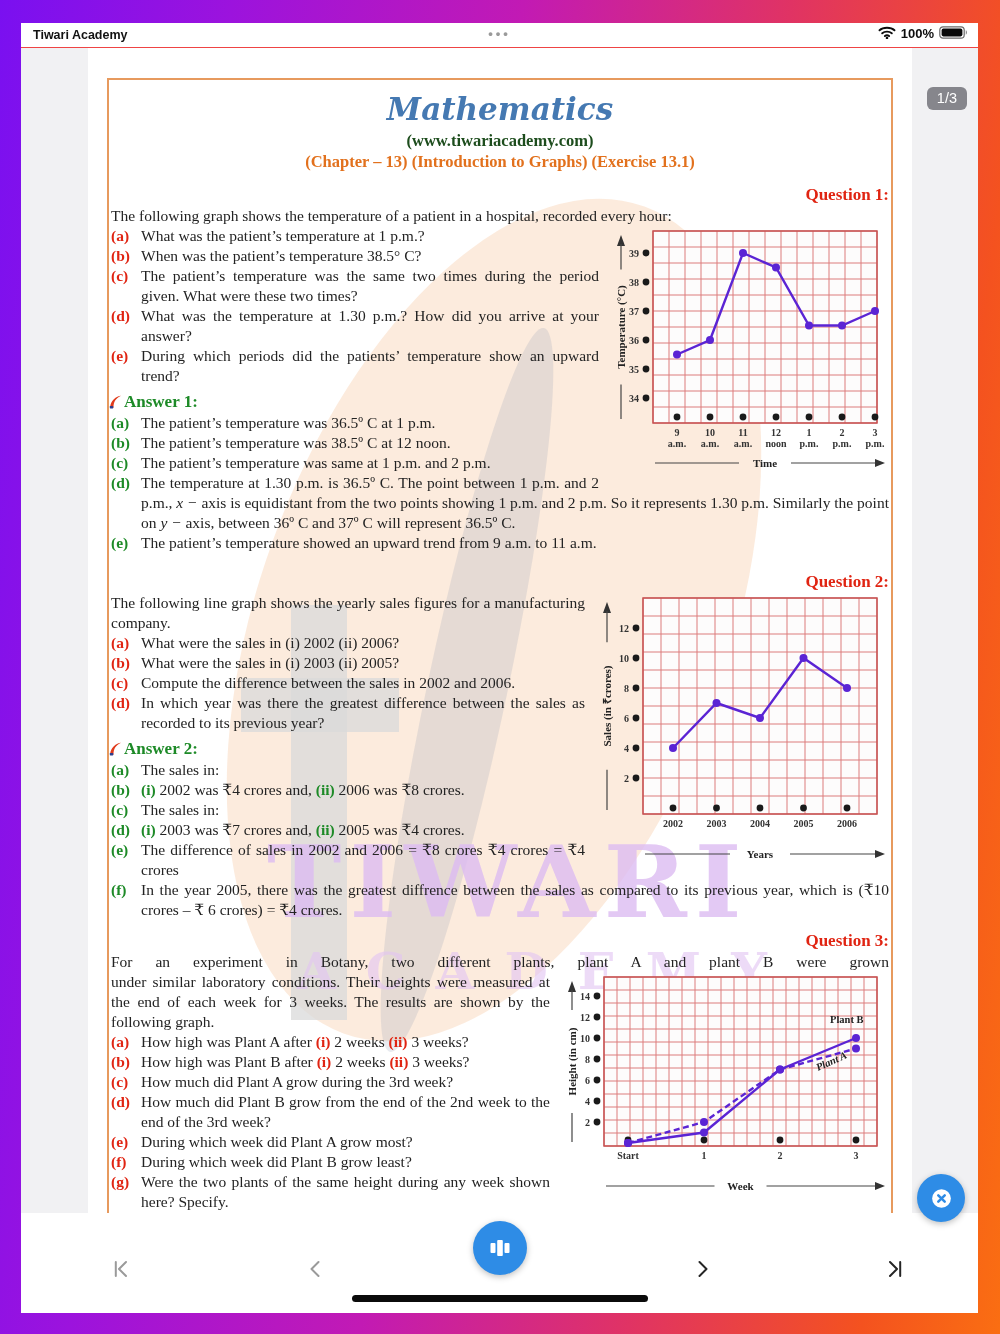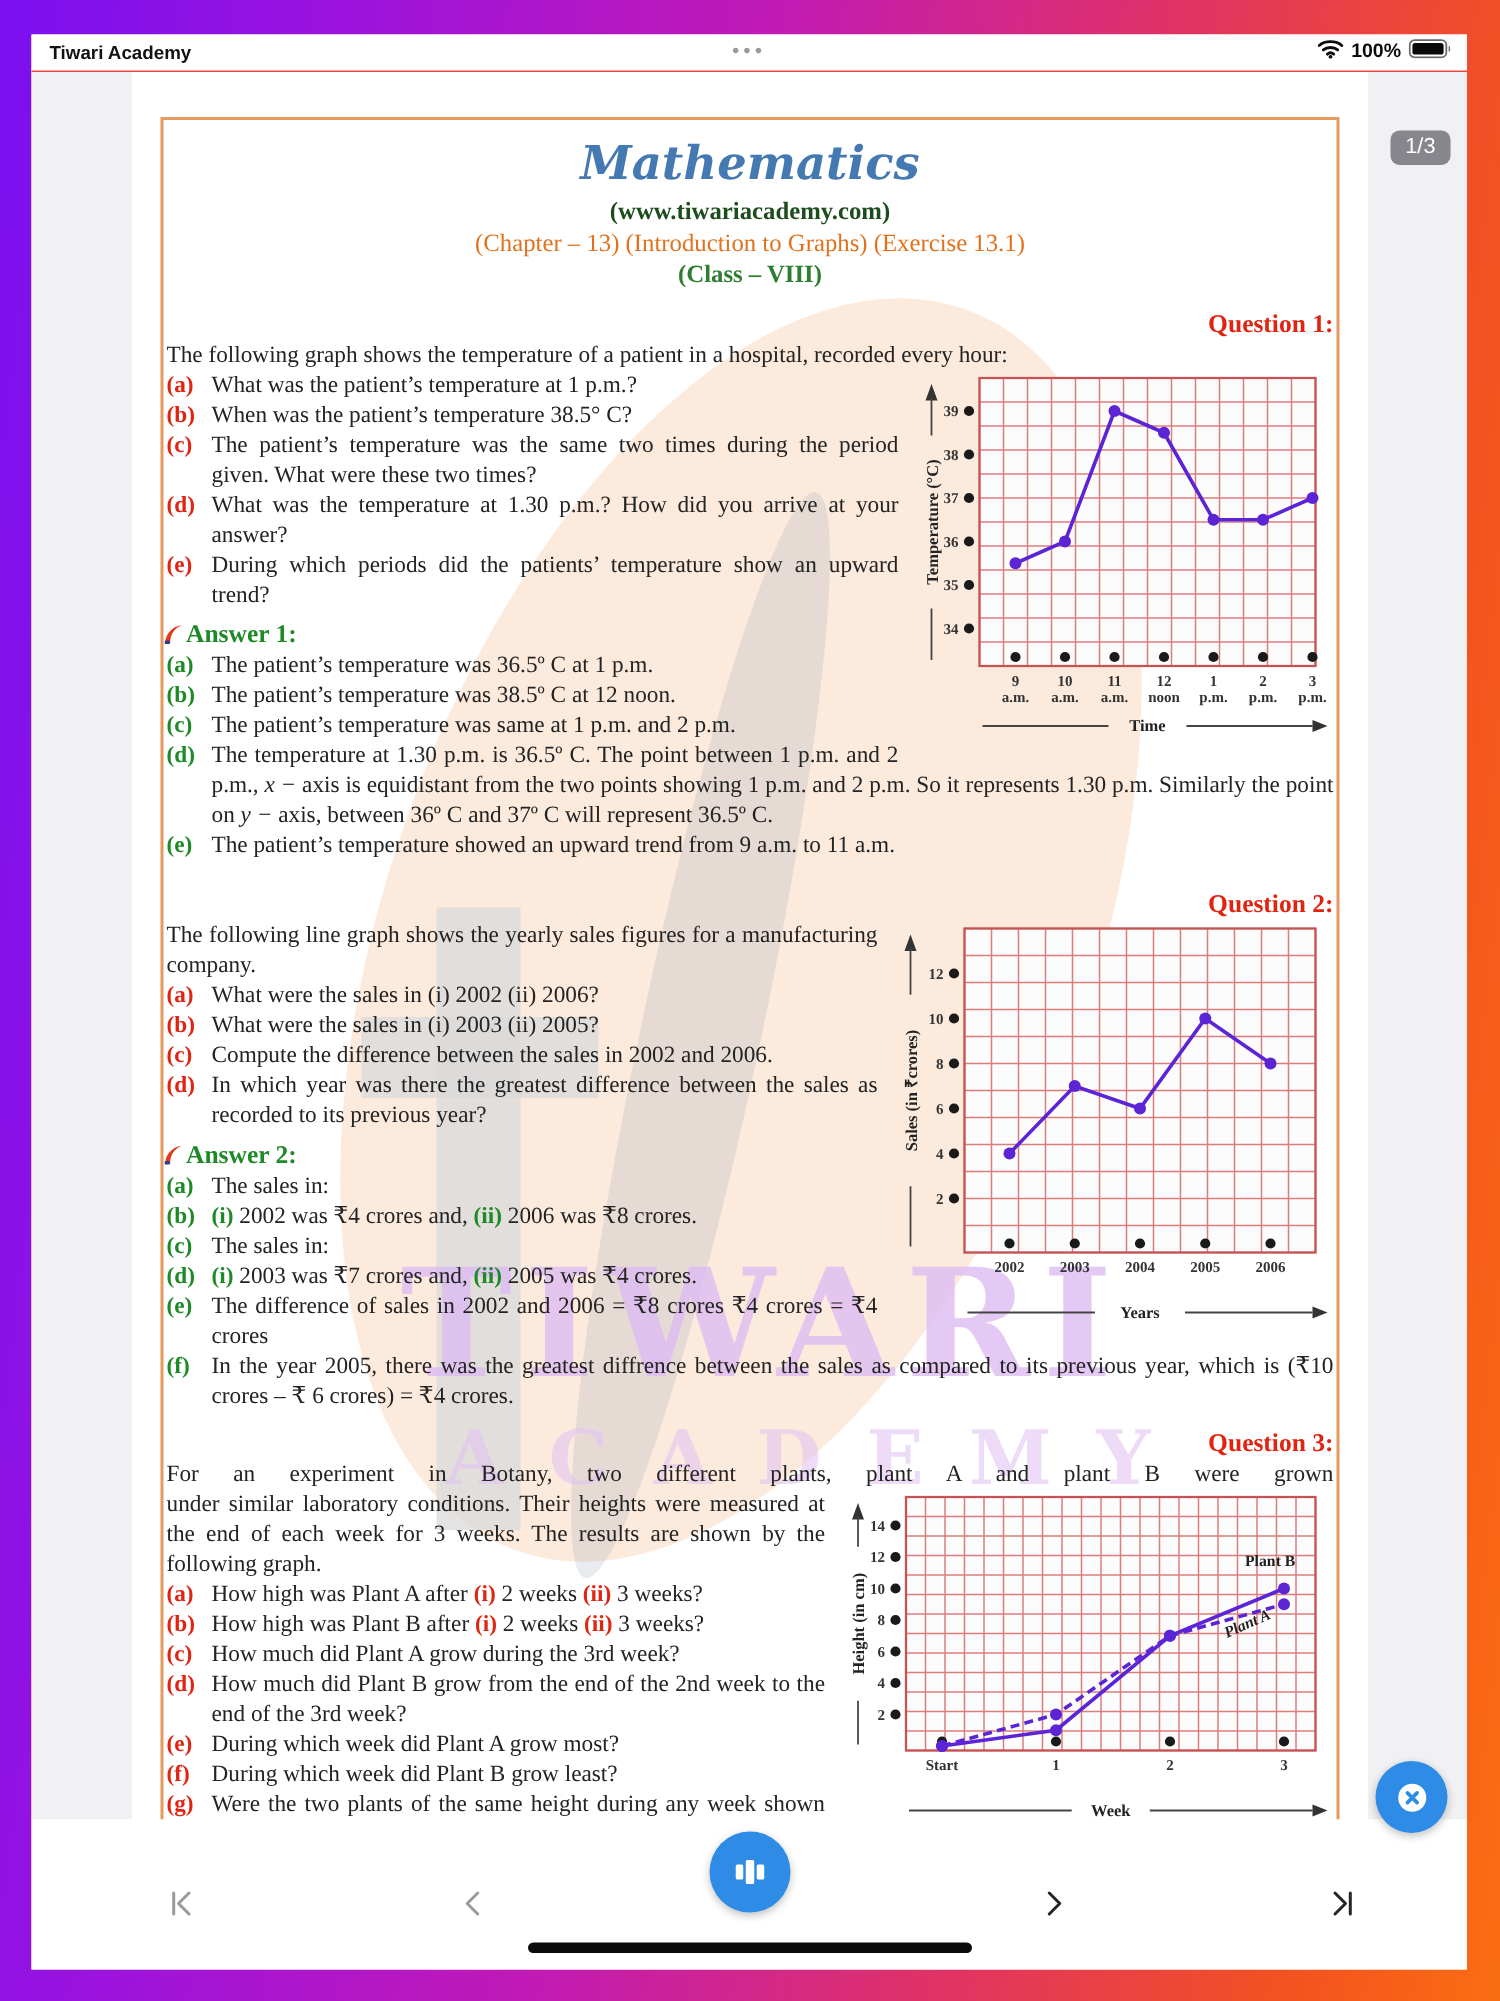--- a/index.html
+++ b/index.html
@@ -24,21 +24,21 @@
   .wm{position:absolute;z-index:0;}
   .wm-leaf{left:150px;top:100px;width:470px;height:880px;border-radius:50%;background:#f7cdא;background:#f8cfae;opacity:.42;transform:rotate(20deg);}
   .wm-swoosh{left:318px;top:240px;width:80px;height:740px;border-radius:50%;background:#7e90ac;opacity:.18;transform:rotate(12deg);}
   .wm-cross-v{left:182px;top:525px;width:56px;height:415px;background:#d9d9d9;opacity:.75;}
   .wm-cross-h{left:132px;top:598px;width:158px;height:54px;background:#d9d9d9;opacity:.75;}
   .wm-t1{left:158px;top:752px;font-family:"DejaVu Serif",serif;font-weight:700;font-size:100px;line-height:100px;letter-spacing:8px;color:#ddbcf2;opacity:.8;}
   .wm-t2{left:188px;top:866px;font-family:"DejaVu Serif",serif;font-weight:700;font-size:50px;line-height:52px;letter-spacing:30px;color:#e2c4f3;opacity:.6;}
   
   .ttl{text-align:center;font-family:"DejaVu Serif",serif;font-style:italic;font-weight:700;font-size:31px;line-height:36px;color:#4579b2;margin-top:2px;}
   .site{text-align:center;font-weight:700;font-size:16.5px;line-height:21px;color:#1d4d1d;margin-top:3px;}
-  .chap{text-align:center;font-weight:400;font-size:16.5px;line-height:20px;color:#e2711d;margin-top:1px;}
+  .chap{text-align:center;font-weight:700;font-size:16.5px;line-height:20px;color:#e2711d;margin-top:1px;}
   .cls{text-align:center;font-weight:700;font-size:16.5px;line-height:20px;color:#2e7d32;margin-top:1px;}
   
   .blk{clear:none;}
   .blk2,.blk3{clear:both;}
   .qh{color:#e02412;font-size:17px;line-height:21px;font-weight:700;margin:12px 0 1px;text-align:right;}
   .blk2 .qh{margin-top:18px;}
   .blk3 .qh{margin-top:10px;}
   .ah{color:#1d8a27;font-size:17px;line-height:21px;font-weight:700;margin:5px 0 1px;display:flex;align-items:center;gap:2px;}
   .qicon{display:inline-flex;margin-left:-2px;}
   .p{margin:0;text-align:justify;}
@@ -95,21 +95,20 @@
         <div class="wm wm-swoosh"></div>
         <div class="wm wm-cross-v"></div>
         <div class="wm wm-cross-h"></div>
         <div class="wm wm-t1">TIWARI</div>
         <div class="wm wm-t2">ACADEMY</div>
 
         <div class="doc-inner">
           <div class="ttl">Mathematics</div>
           <div class="site">(www.tiwariacademy.com)</div>
           <div class="chap">(Chapter – 13) (Introduction to Graphs) (Exercise 13.1)</div>
-          <div class="cls">(Class – VIII)</div>
 
           <section class="blk">
             <h3 class="qh">Question 1:</h3>
             <p class="p">The following graph shows the temperature of a patient in a hospital, recorded every hour:</p>
             <div class="chart-box"><svg width="280" height="240" viewBox="0 0 280 240" xmlns="http://www.w3.org/2000/svg">
                   <g transform="translate(44,3)">
                     <rect x="0" y="0" width="224" height="192" fill="#fdfcfc"></rect>
                     <path d="M0 0V192M16 0V192M32 0V192M48 0V192M64 0V192M80 0V192M96 0V192M112 0V192M128 0V192M144 0V192M160 0V192M176 0V192M192 0V192M208 0V192M224 0V192M0 0H224M0 16H224M0 32H224M0 48H224M0 64H224M0 80H224M0 96H224M0 112H224M0 128H224M0 144H224M0 160H224M0 176H224M0 192H224" stroke="#dc7d7d" stroke-width="1" fill="none"></path>
                     <rect x="0" y="0" width="224" height="192" fill="none" stroke="#c65353" stroke-width="1.5"></rect>
                     <circle cx="-7" cy="167" r="3.4" fill="#1a1a1a"></circle>

